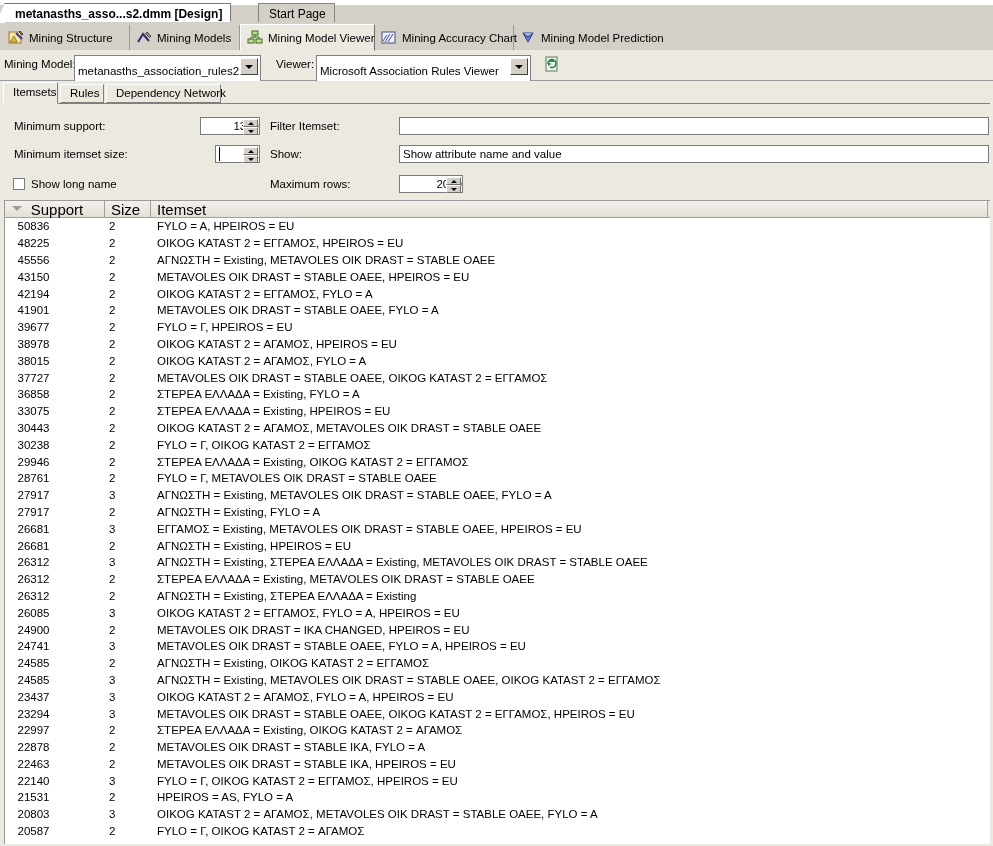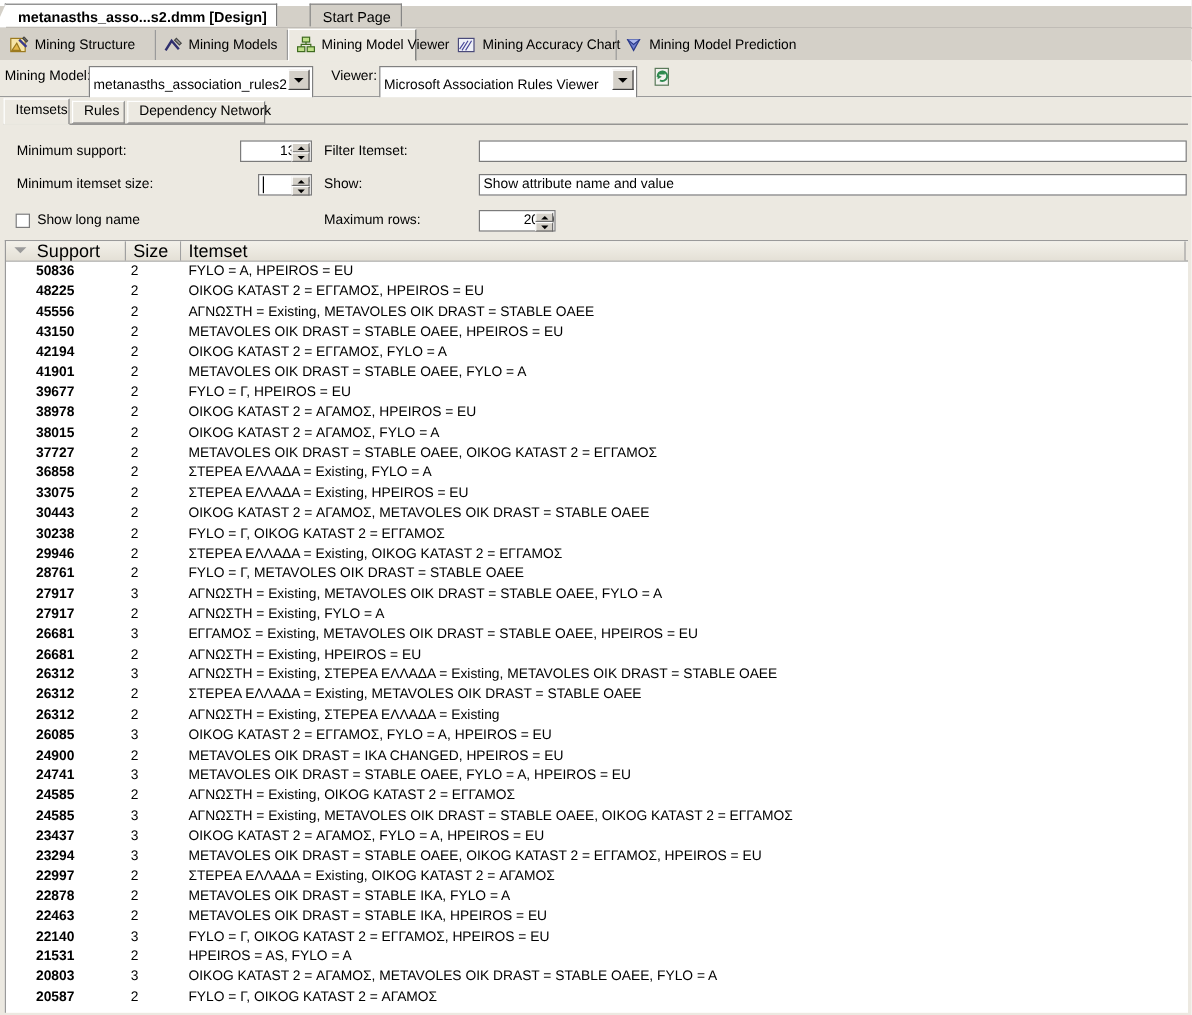--- a/index.html
+++ b/index.html
@@ -229,21 +229,21 @@
   .sort-tri {
     position: absolute; left: 7px; top: 5px;
     width: 0; height: 0;
     border-left: 5px solid transparent;
     border-right: 5px solid transparent;
     border-top: 5px solid #9b9b9b;
   }
   .grid-body { }
   .grow { display: flex; height: 16.8px; align-items: center; }
   .cell { font-size: 11.5px; box-sizing: border-box; white-space: nowrap; }
-  .cell.support { width: 100px; text-align: right; padding-right: 43px; font-weight: bold; }
+  .cell.support { width: 100px; text-align: center; padding-right: 43px; }
   .cell.size { width: 46px; padding-left: 4px; }
   .cell.itemset { width: 837px; padding-left: 6px; }
 </style>
 </head>
 <body>
 
 <div class="doc-tabstrip">
   <div class="doc-tab active">
     <span>metanasths_asso...s2.dmm [Design]</span>
   </div>
@@ -269,21 +269,21 @@
   <div class="dtab" style="left:130px;width:110px;">
     <span class="dtab-icon">
       <svg width="16" height="15" viewBox="0 0 16 15">
         <path d="M2 12 L7 4 L13 11" stroke="#2f2f6e" stroke-width="2" fill="none"></path>
         <path d="M11 2 L15 6 L13.5 7.5 L9.5 3.5 Z" fill="#9a9a9a" stroke="#444"></path>
       </svg>
     </span>
     <span>Mining Models</span>
   </div>
 
-  <div class="dtab selected" style="left:240px;width:107px;">
+  <div class="dtab selected" style="left:240px;width:135px;">
     <span class="dtab-icon">
       <svg width="16" height="15" viewBox="0 0 16 15">
         <rect x="5" y="1" width="6" height="4" fill="#bfe08a" stroke="#3f6b20"></rect>
         <rect x="1" y="9" width="6" height="4" fill="#bfe08a" stroke="#3f6b20"></rect>
         <rect x="9" y="9" width="6" height="4" fill="#bfe08a" stroke="#3f6b20"></rect>
         <path d="M8 5 L8 7 M4 9 L4 7 L12 7 L12 9" stroke="#3f6b20" fill="none"></path>
       </svg>
     </span>
     <span>Mining Model Viewer</span>
   </div>

